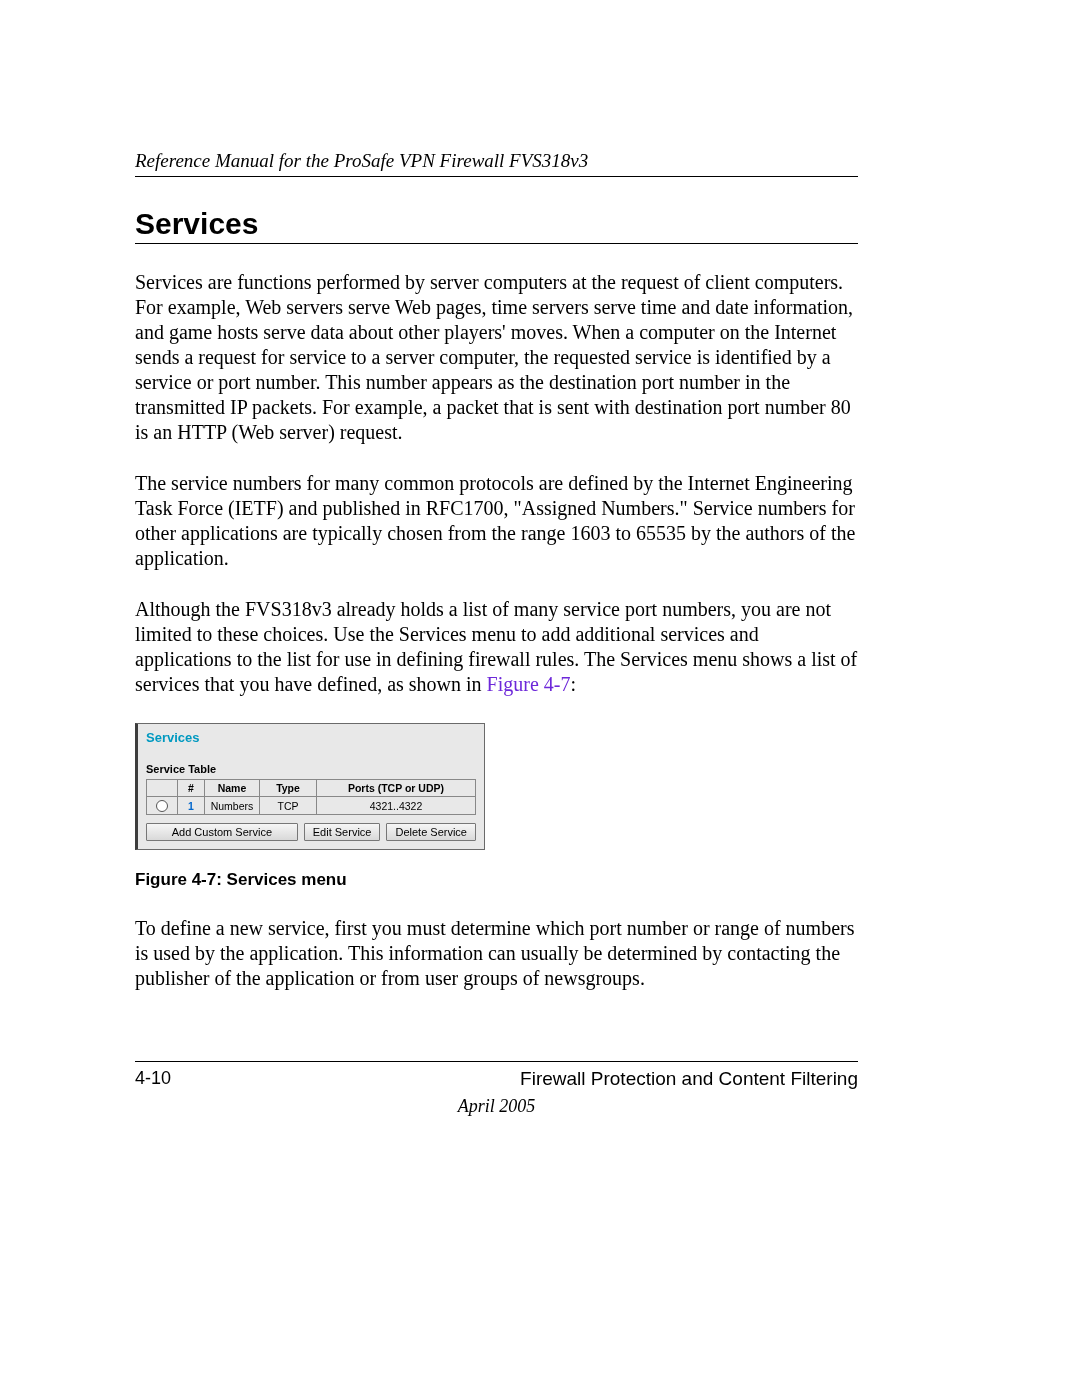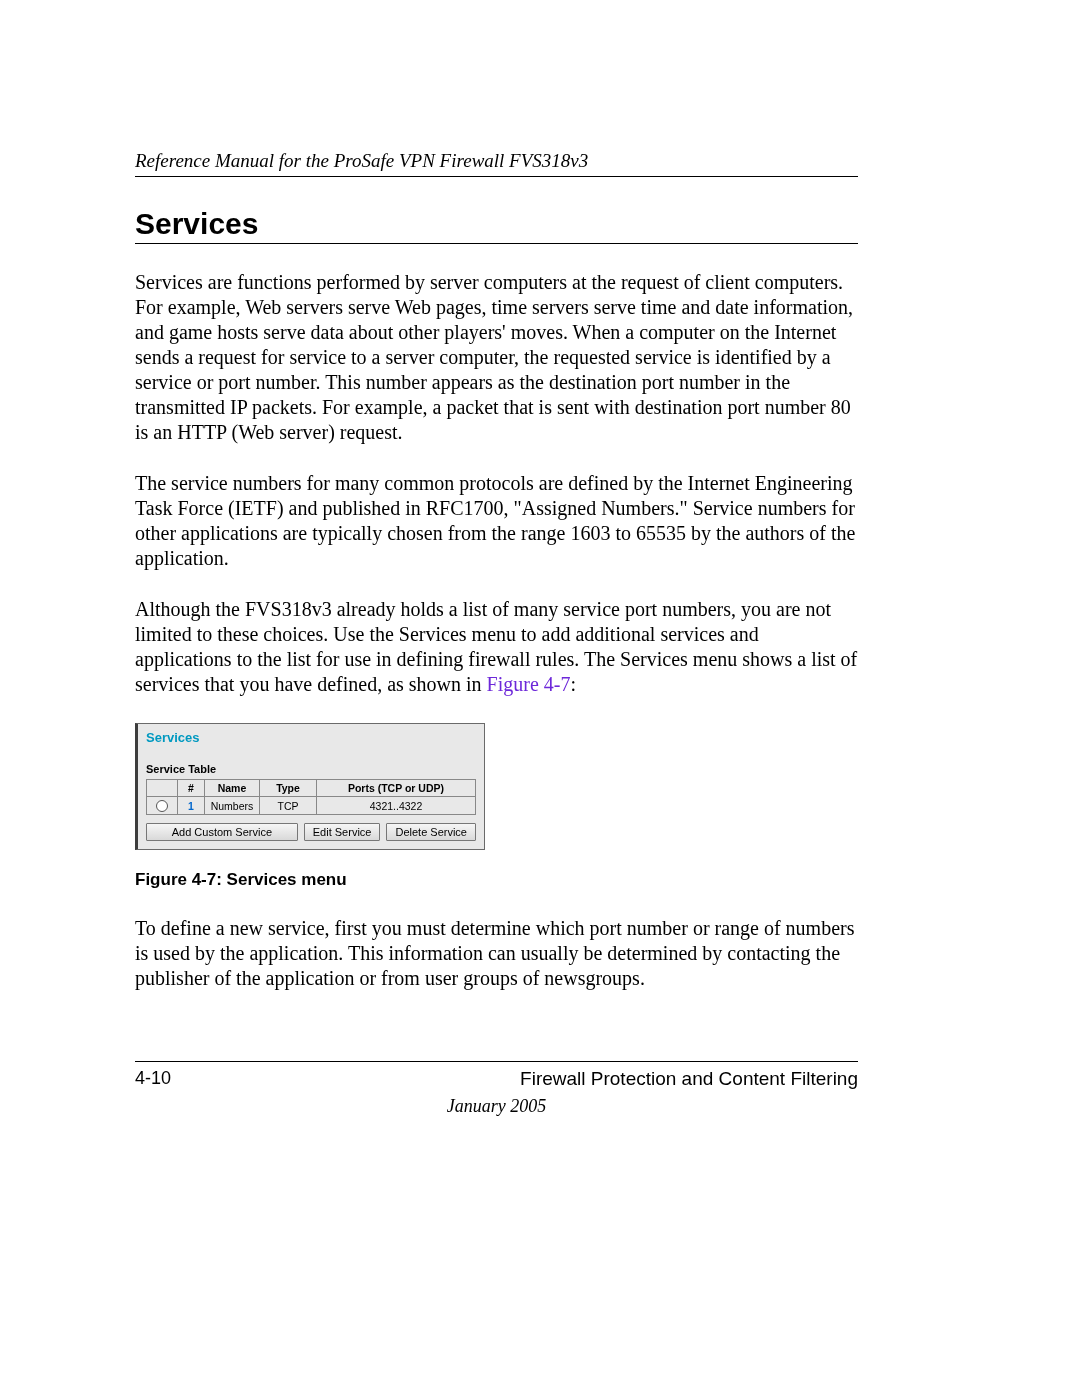--- a/index.html
+++ b/index.html
@@ -199,16 +199,16 @@
   <div class="fig-caption">Figure 4-7:  Services menu</div>
 
   <p class="body">To define a new service, first you must determine which port number or range of numbers is used by the application. This information can usually be determined by contacting the publisher of the application or from user groups of newsgroups.</p>
 
   <div class="footer">
     <hr class="footer-rule">
     <div class="footer-line">
       <span class="pn">4-10</span>
       <span class="ft">Firewall Protection and Content Filtering</span>
     </div>
-    <div class="footer-date">January 2005</div>
+    <div class="footer-date">April 2005</div>
   </div>
 
 </div>
 
 </body></html>

